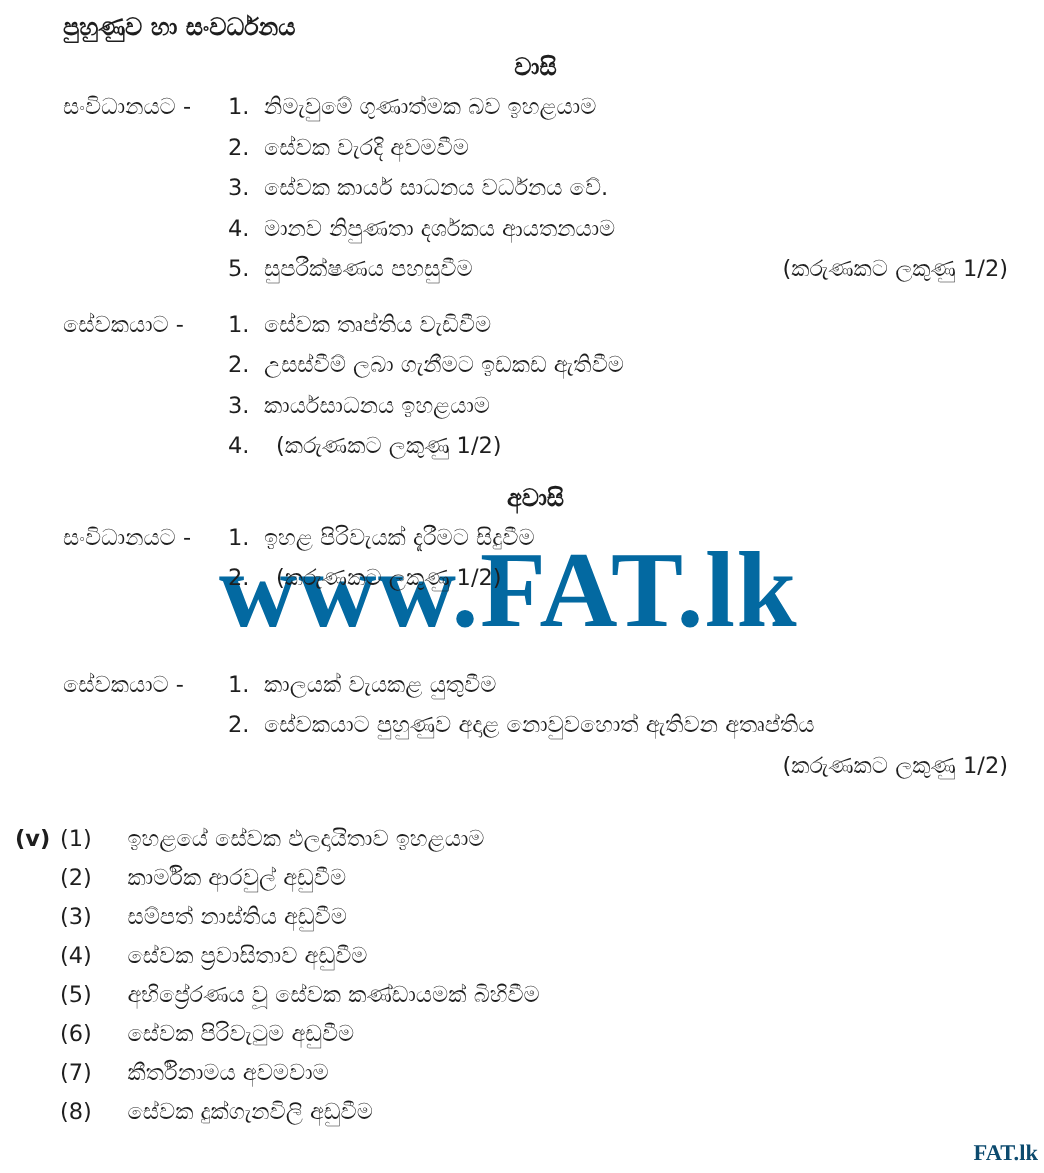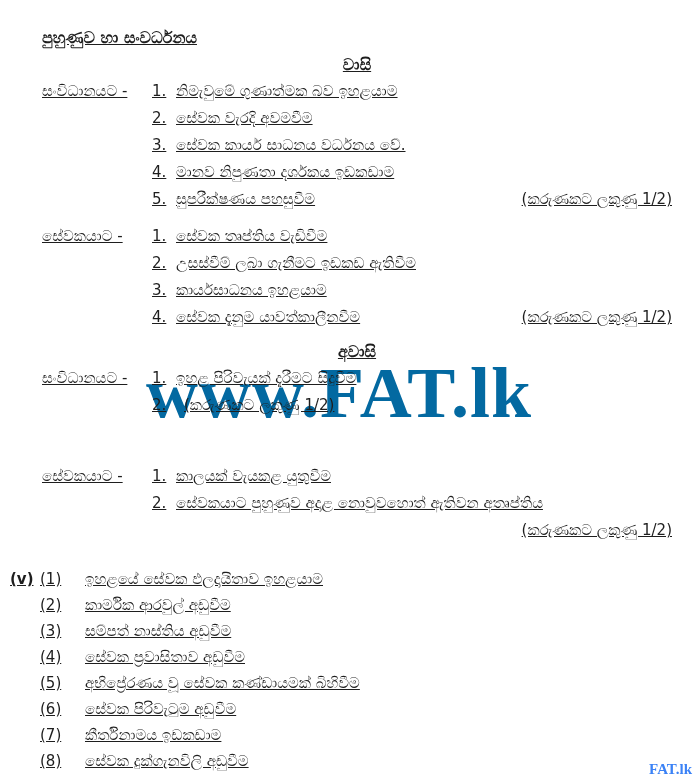--- a/index.html
+++ b/index.html
@@ -5,21 +5,21 @@
   html,body{margin:0;padding:0;background:#e8e8e8;}
   .page{
     position:relative;
     width:696px;height:782px;
     background:#ffffff;
     overflow:hidden;
     font-family:"DejaVu Sans","Liberation Sans",sans-serif;
     font-size:15px;
     color:#1e1e1e;
   }
-  .content{position:relative;z-index:1;padding:24px 24px 0 42px;text-decoration:underline;}
+  .content{position:relative;z-index:1;padding:4px 24px 0 42px;}
   .doc-title{font-weight:bold;font-size:16px;line-height:28px;}
   .sub-heading{font-weight:bold;font-size:16px;line-height:26px;text-align:center;}
   .section{display:flex;align-items:flex-start;}
   .sec-label{width:110px;flex:none;line-height:27px;}
   .sec-items{flex:1;min-width:0;}
   .row{display:flex;align-items:flex-start;line-height:27px;}
   .num{width:24px;flex:none;}
   .txt{flex:1;min-width:0;}
   .marks{flex:none;white-space:nowrap;padding-left:8px;}
   .marks-row{justify-content:flex-end;}
@@ -67,21 +67,21 @@
           <div class="row">
             <span class="num">2.</span>
             <span class="txt">සේවක වැරදි අවමවීම</span>
           </div>
           <div class="row">
             <span class="num">3.</span>
             <span class="txt">සේවක කාර්ය සාධනය වර්ධනය වේ.</span>
           </div>
           <div class="row">
             <span class="num">4.</span>
-            <span class="txt">මානව නිපුණතා දර්ශකය ඉඩකඩාම</span>
+            <span class="txt">මානව නිපුණතා දර්ශකය ආයතනයාම</span>
           </div>
           <div class="row">
             <span class="num">5.</span>
             <span class="txt">සුපරීක්ෂණය පහසුවීම</span>
             <span class="marks">(කරුණකට ලකුණු 1/2)</span>
           </div>
         </div>
     </div>
 
     <div class="section mb8">
@@ -94,21 +94,20 @@
           <div class="row">
             <span class="num">2.</span>
             <span class="txt">උසස්වීම් ලබා ගැනීමට ඉඩකඩ ඇතිවීම</span>
           </div>
           <div class="row">
             <span class="num">3.</span>
             <span class="txt">කාර්යසාධනය ඉහළයාම</span>
           </div>
           <div class="row">
             <span class="num">4.</span>
-            <span class="txt">සේවක දැනුම යාවත්කාලීනවීම</span>
             <span class="marks">(කරුණකට ලකුණු 1/2)</span>
           </div>
         </div>
     </div>
 
     <div class="sub-heading">අවාසි</div>
 
     <div class="section mb44">
       <div class="sec-label">සංවිධානයට -</div>
       <div class="sec-items">
@@ -162,26 +161,26 @@
           <div class="row">
             <span class="num">(5)</span>
             <span class="txt">අභිප්‍රේරණය වූ සේවක කණ්ඩායමක් බිහිවීම</span>
           </div>
           <div class="row">
             <span class="num">(6)</span>
             <span class="txt">සේවක පිරිවැටුම අඩුවීම</span>
           </div>
           <div class="row">
             <span class="num">(7)</span>
-            <span class="txt">කීර්තිනාමය ඉඩකඩාම</span>
+            <span class="txt">කීර්තිනාමය අවමවාම</span>
           </div>
           <div class="row">
             <span class="num">(8)</span>
             <span class="txt">සේවක දුක්ගැනවිලි අඩුවීම</span>
           </div>
         </div>
     </div>
 
   </div>
 
-  <div class="footer-brand" style="color: #3b82f6;">FAT.lk</div>
+  <div class="footer-brand" style="color: #0c4a6e;">FAT.lk</div>
 
 </div>
 
 </body></html>

